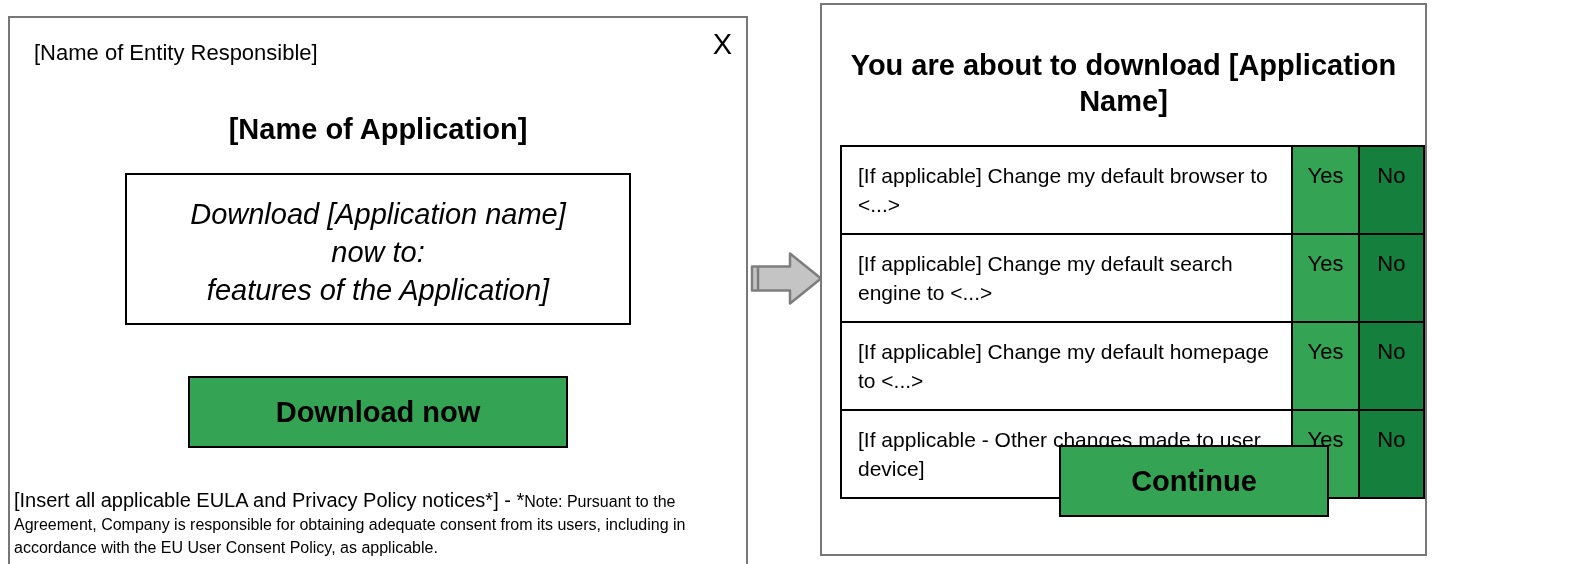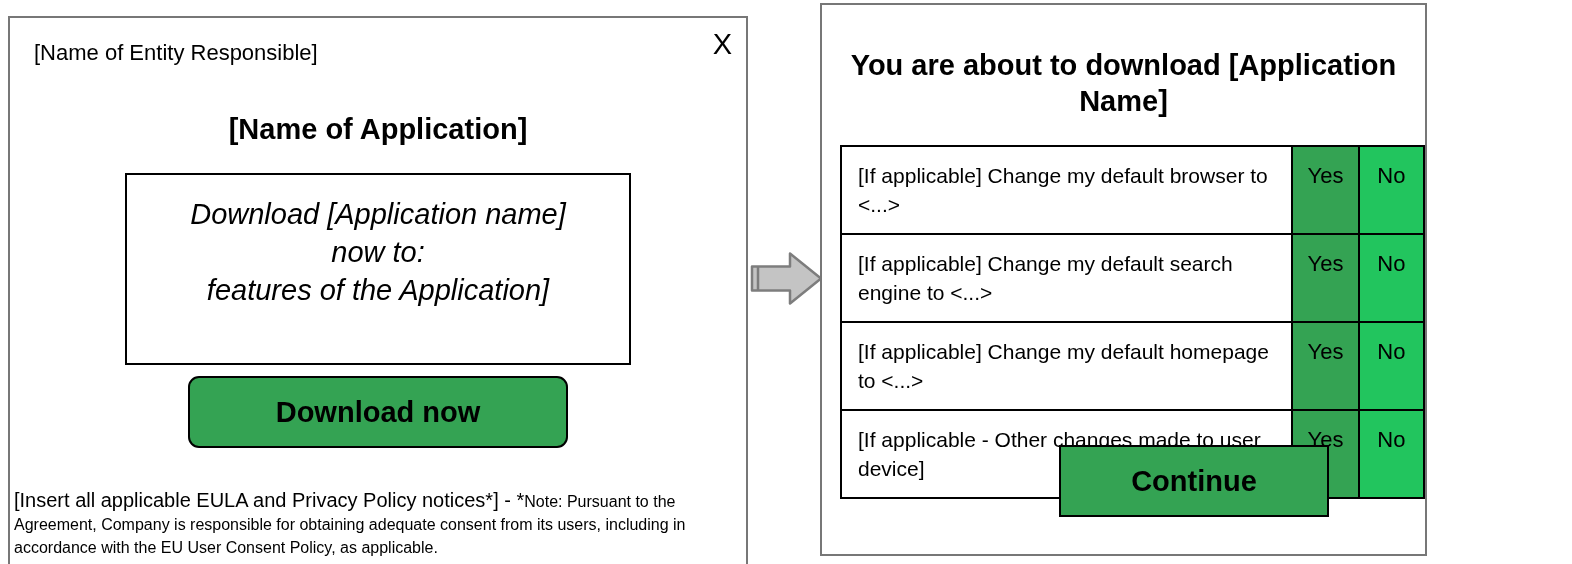--- a/index.html
+++ b/index.html
@@ -12,46 +12,46 @@
   .panel-left  { left:8px;   width:740px;margin-top:13px; }
   .panel-right { left:820px; width:607px; }
 
   
   .entity-label { position:absolute; left:24px; top:22px; font-size:22px; }
   .close-x { position:absolute; right:14px; top:10px; font-size:29px; font-weight:500;
              line-height:32px; background:none; border:none; cursor:pointer;
              font-family:"Liberation Sans", sans-serif; }
   .app-title { position:absolute; top:95px; left:0; width:100%; text-align:center;
                font-size:29px; font-weight:bold; }
-  .features-box { position:absolute; left:115px; top:155px; width:506px; height:192px;
+  .features-box { position:absolute; left:115px; top:155px; width:506px; height:152px;
                   border:2px solid #000; text-align:center; font-style:italic;
                   font-size:29px; line-height:38px; padding-top:20px; }
   .btn { display:block; position:absolute; background:var(--green,#34a353);
          border:2px solid #000; color:#000; font-weight:bold; font-size:29px;
          text-align:center; cursor:pointer; font-family:"Liberation Sans", sans-serif; }
-  .download-btn { left:178px; top:358px; width:380px; height:72px;border-radius:11px; }
+  .download-btn { left:178px; top:358px; width:380px; height:72px; }
   .notice { position:absolute; left:4px; bottom:8px; width:712px; line-height:23px; }
   .notice .big   { font-size:20px; }
   .notice .small { font-size:16px; }
 
   
   .flow-arrow { position:absolute; left:749px; top:249px; }
 
   
   .confirm-title { position:absolute; top:42px; left:0; width:100%; text-align:center;
                    font-size:29px; font-weight:bold; line-height:36px; }
   .confirm-title span { display:inline-block; max-width:612px; }
   .changes-table { position:absolute; left:18px; top:140px; border-collapse:collapse; }
   .changes-table td { border:2px solid #000; vertical-align:top; padding:14px 0; }
   .changes-table td.label { width:553px; font-size:21px; line-height:29px;
                             padding-left:16px; }
   .changes-table td.yes { width:75px; text-align:center; font-size:22px;
                           line-height:29px; background:var(--green,#34a353); cursor:pointer; }
   .changes-table td.no  { width:76px; text-align:center; font-size:22px;
-                          line-height:29px; background:#22c55e; cursor:pointer; }
+                          line-height:29px; background:#15803d; cursor:pointer; }
   .continue-btn { left:237px; top:440px; width:270px; height:72px; }
 </style>
 </head>
 <body>
 
 <div class="panel panel-left">
   <div class="entity-label">[Name of Entity Responsible]</div>
   <button class="close-x">X</button>
   <div class="app-title">[Name of Application]</div>
 

